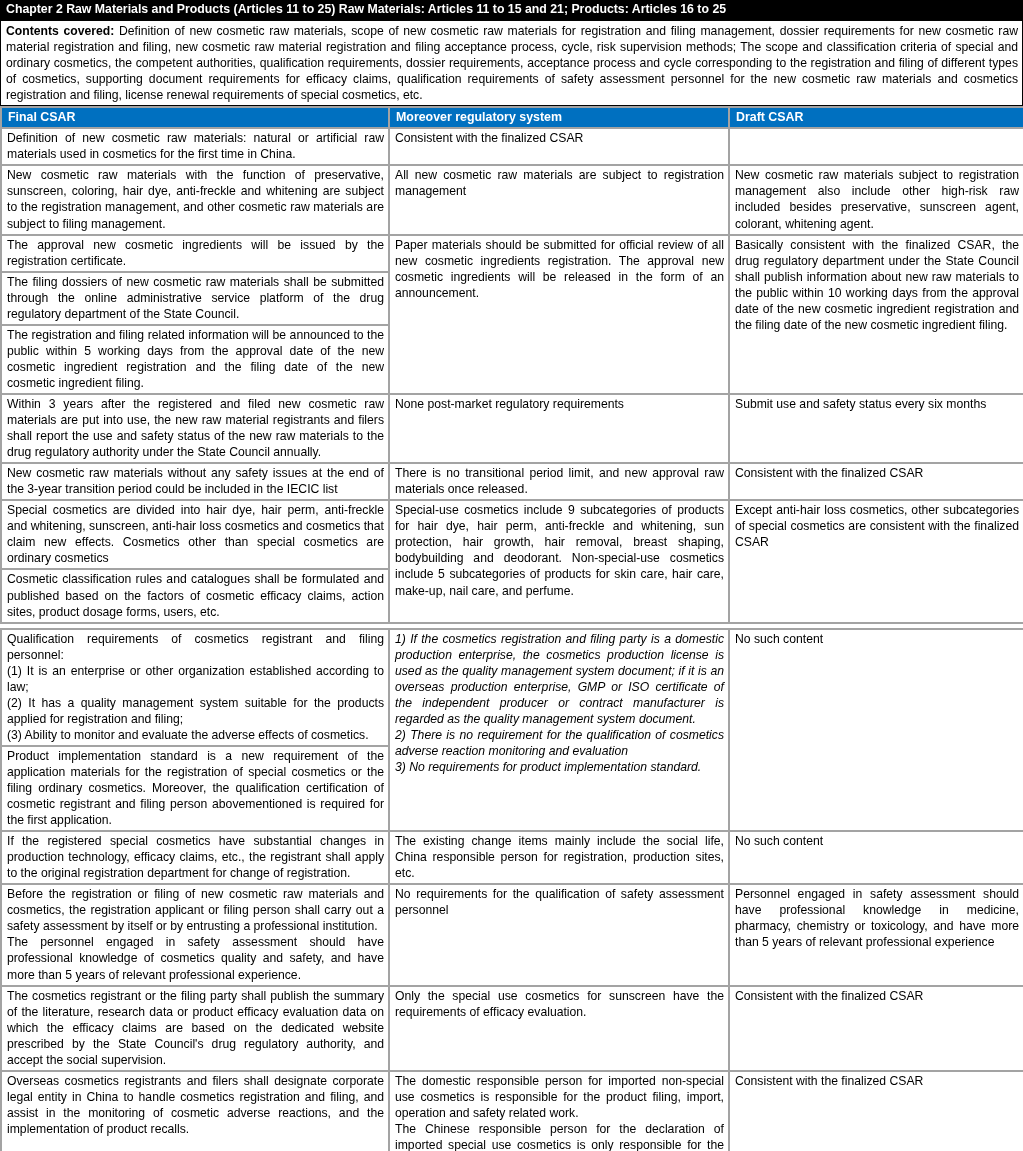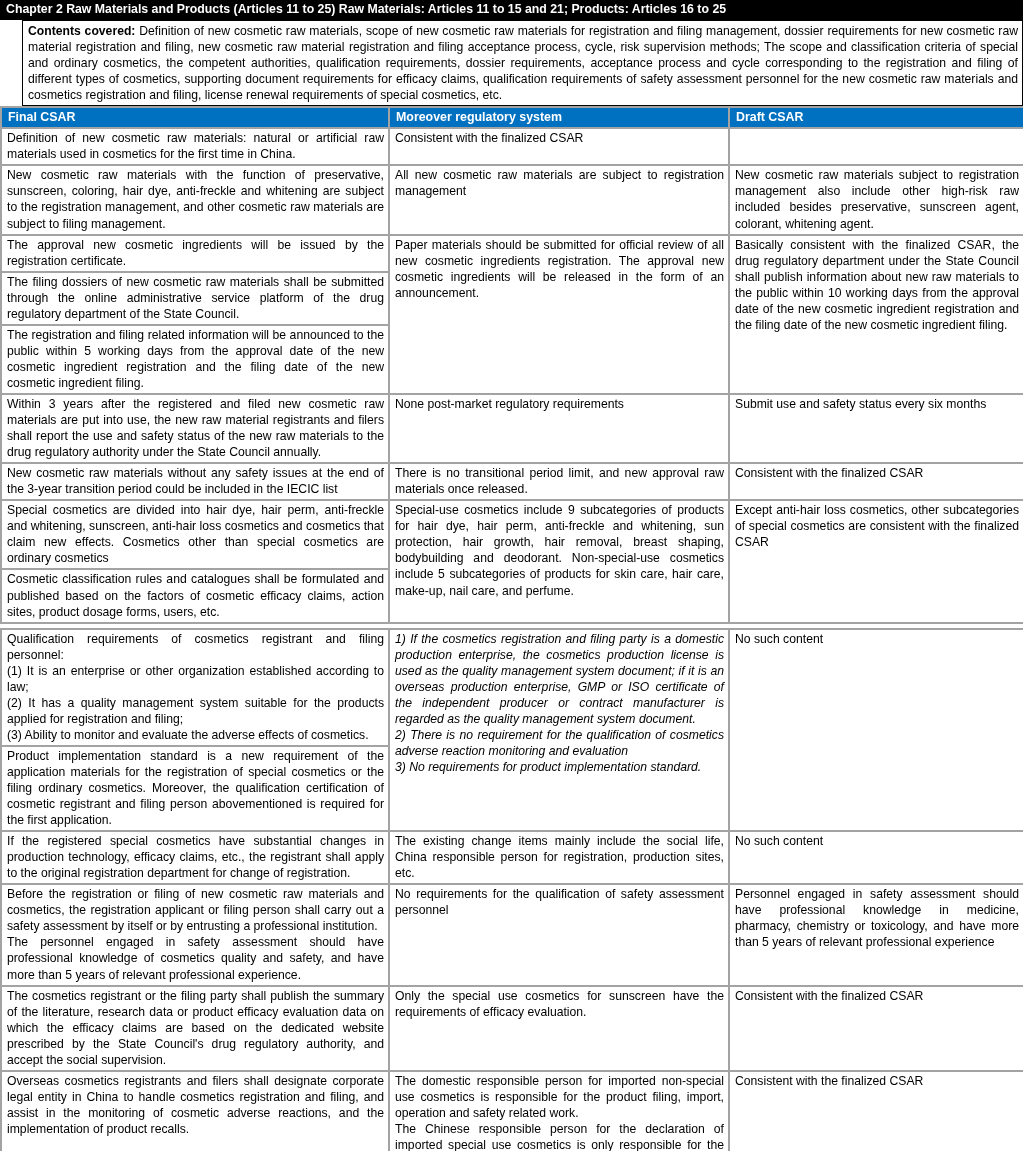--- a/index.html
+++ b/index.html
@@ -35,21 +35,20 @@
   .contents-box {
     border: 1px solid #000000;
     border-top: 1px solid #000000;
     box-sizing: border-box;
     padding: 2px 4px 2px 5px;
     font-size: 12.2px;
     line-height: 1.315;
     text-align: justify;
     text-justify: inter-word;
     hyphens: none;
-    margin-left: 22px;
   }
   .contents-box .lbl {
     font-weight: bold;
   }
   
   table.cmp {
     border-collapse: collapse;
     width: 1023px;
     table-layout: fixed;
     font-size: 12.2px;

